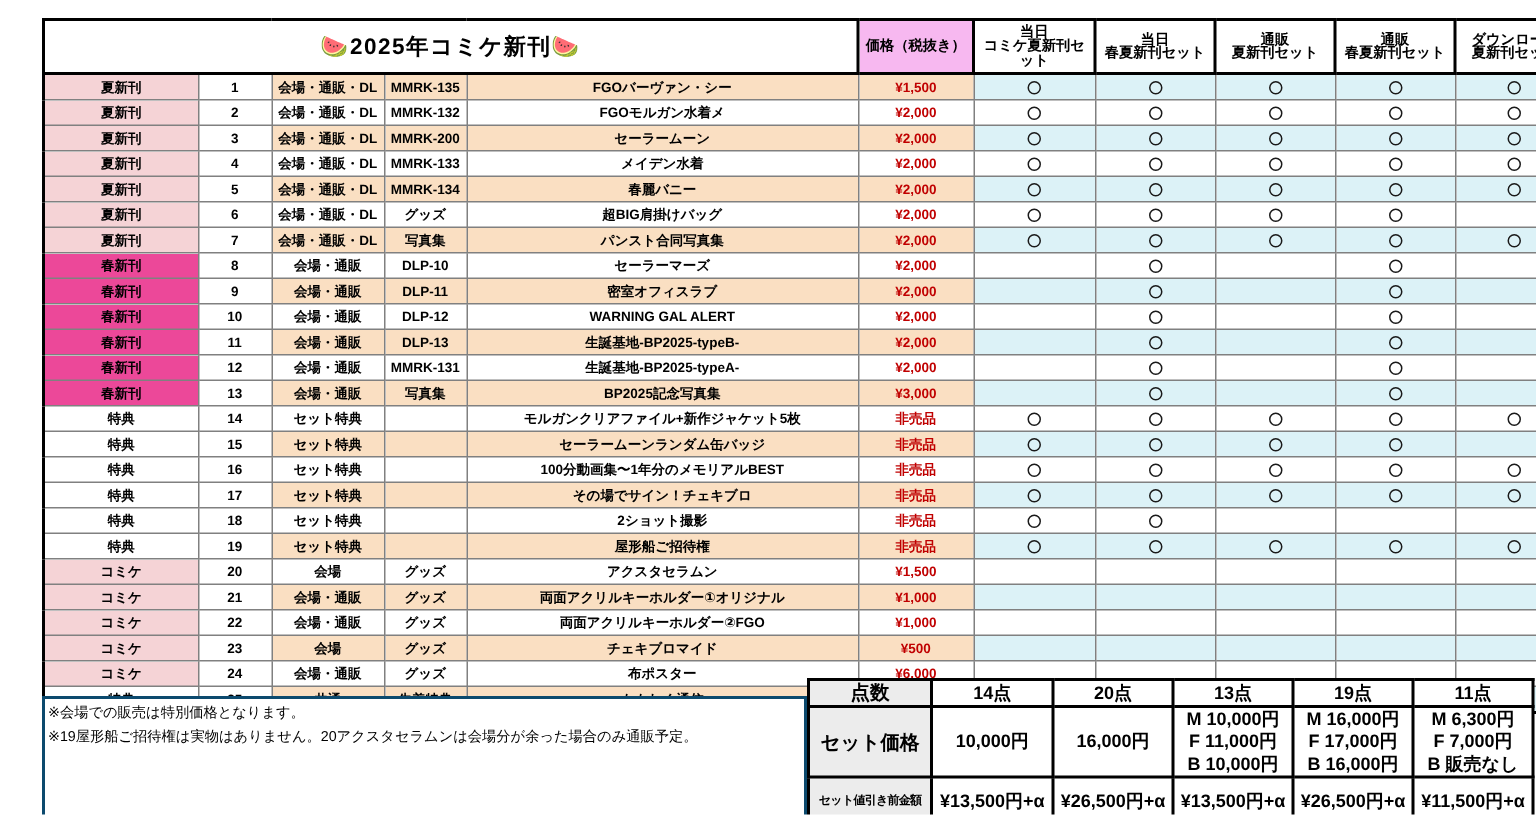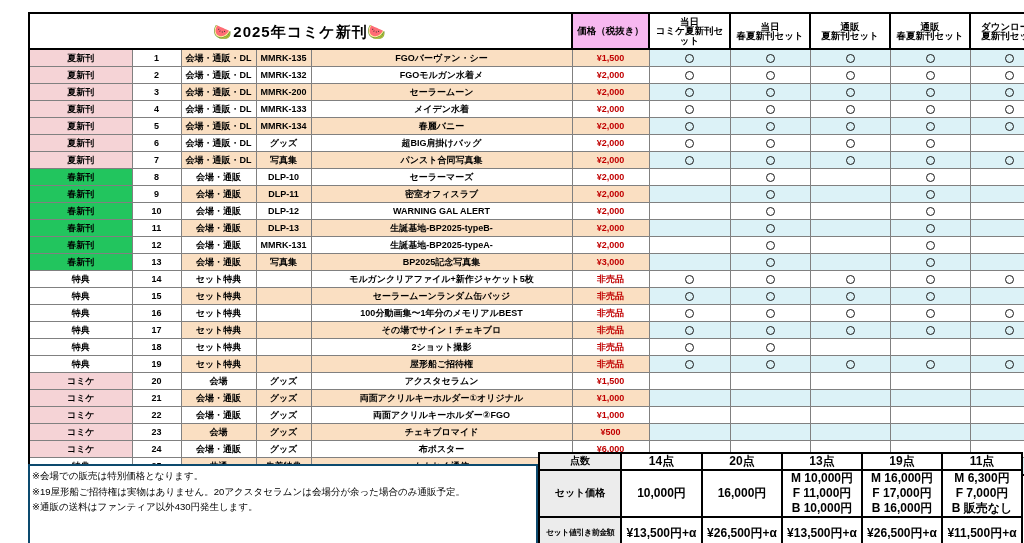--- a/index.html
+++ b/index.html
@@ -46,21 +46,21 @@
     font-size:9.5px !important;
     line-height:1.15;
     white-space:normal !important;
     background:#ffffff;
     border:2px solid #000 !important;
   }
   .hdr-price{background:#f7b8f0;}
 
   td.cat{font-size:10px;}
   td.cat.summer{background:#f5d3d6;}
-  td.cat.spring{background:#22c55e;margin-left:36px;}
+  td.cat.spring{background:#ec4899;margin-left:36px;}
   td.cat.comike{background:#f5d3d6;}
   td.cat.tokuten{background:#ffffff;}
 
   td.num{font-size:8px;background:#ffffff;}
   td.ch{font-size:9.5px;}
   td.code{font-size:9.5px;}
   td.name{font-size:10px;text-align:left;padding-left:4px;margin-top:36px;}
   td.price{font-size:10px;color:#c00000;}
   td.mark{font-size:10px;}
 
@@ -85,21 +85,21 @@
 
   
   #summary-table{
     position:absolute;left:538px;top:452px;width:483px;
   }
   #summary-table td{
     border:1px solid #808080;
     font-size:12px;font-weight:bold;text-align:center;vertical-align:middle;
     background:#fff;padding:0 1px;line-height:1.25;
   }
-  #summary-table td.slabel{background:#ececec;font-size:10px;}
+  #summary-table td.slabel{background:#ececec;font-size:13px;}
   #summary-table td.slabel.small{font-size:8px;letter-spacing:-0.5px;}
   .sfix{border:2px solid #000 !important;}
   .multi{white-space:pre-line;line-height:1.35;}
 </style>
 </head>
 <body>
 
 <div id="sheet">
 
   <table class="grid" id="main-table">
@@ -466,21 +466,20 @@
           <td class="mark thick-b"><span class="circle"></span></td>
           <td class="mark thick-b"><span class="circle"></span></td>
           <td class="mark thick-r thick-b"><span class="circle"></span></td>
         </tr>
       </tbody>
   </table>
 
   <div id="notes-box">
     <div class="note">※会場での販売は特別価格となります。</div>
     <div class="note">※19屋形船ご招待権は実物はありません。20アクスタセラムンは会場分が余った場合のみ通販予定。</div>
-    <div class="note">※通販の送料はファンティア以外430円発生します。</div>
   </div>
 
   <table class="grid" id="summary-table">
     <colgroup>
       <col style="width:82px">
         <col style="width:81px">
         <col style="width:80px">
       <col style="width:80px">
         <col style="width:80px">
         <col style="width:80px">

